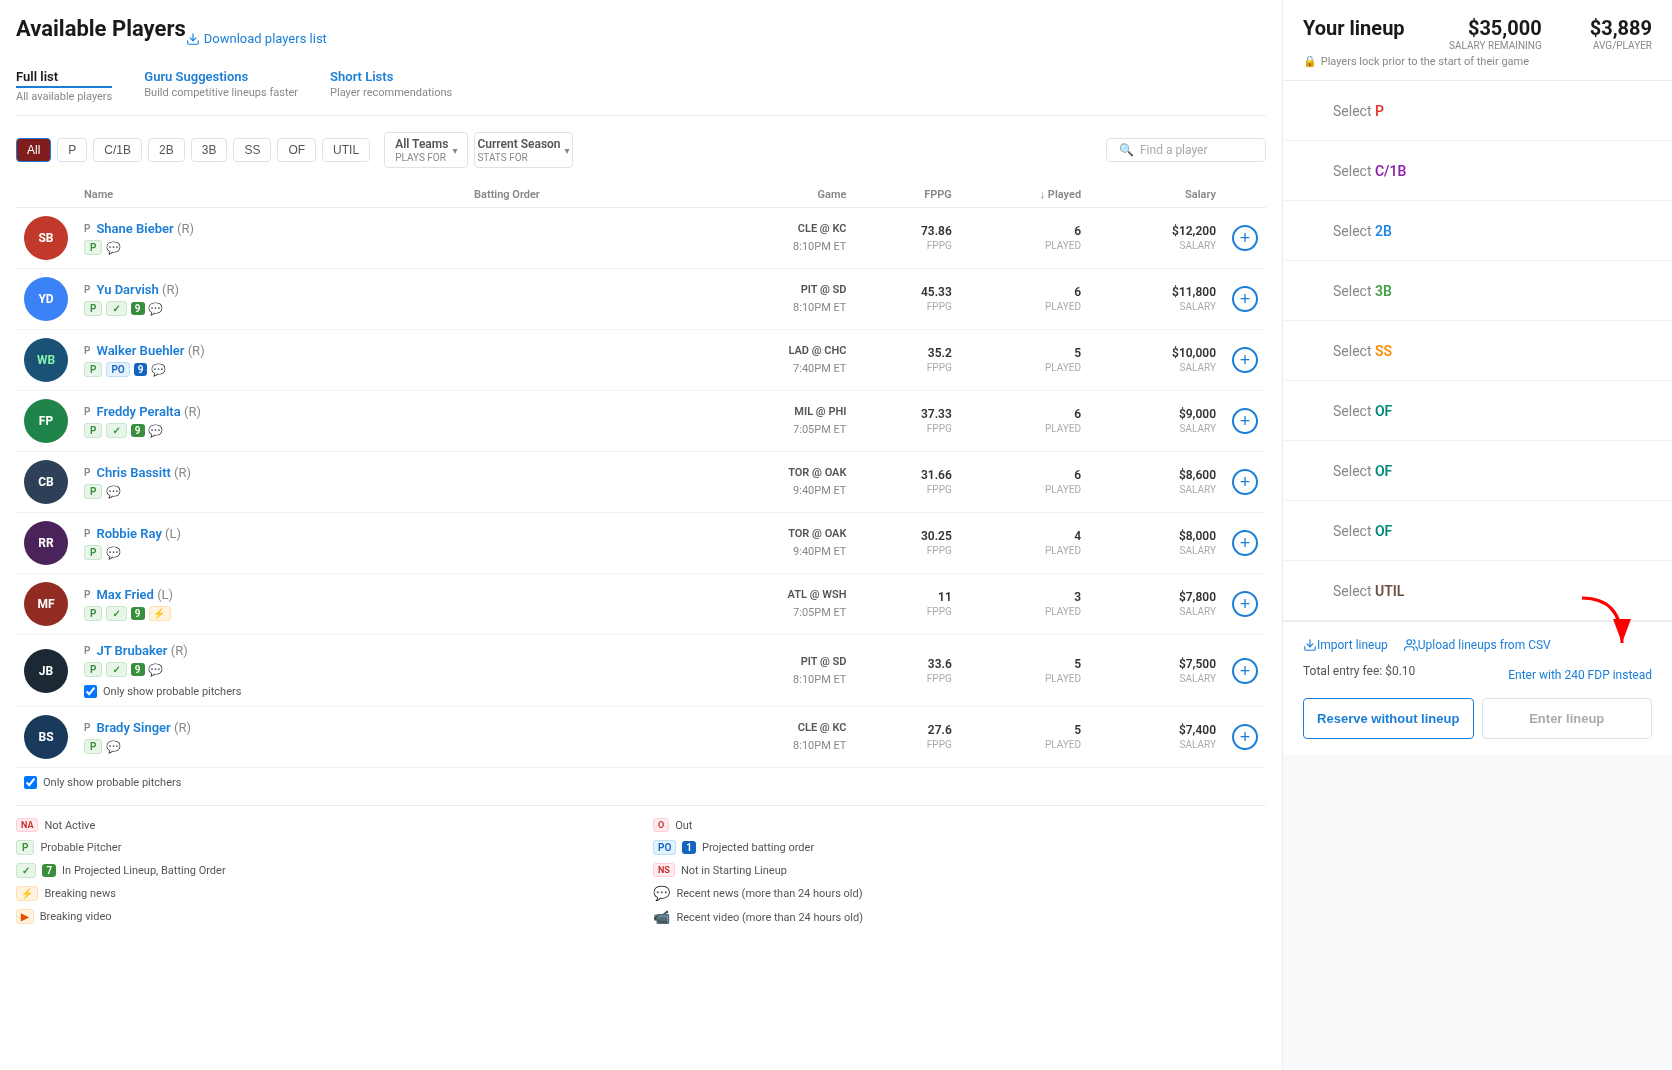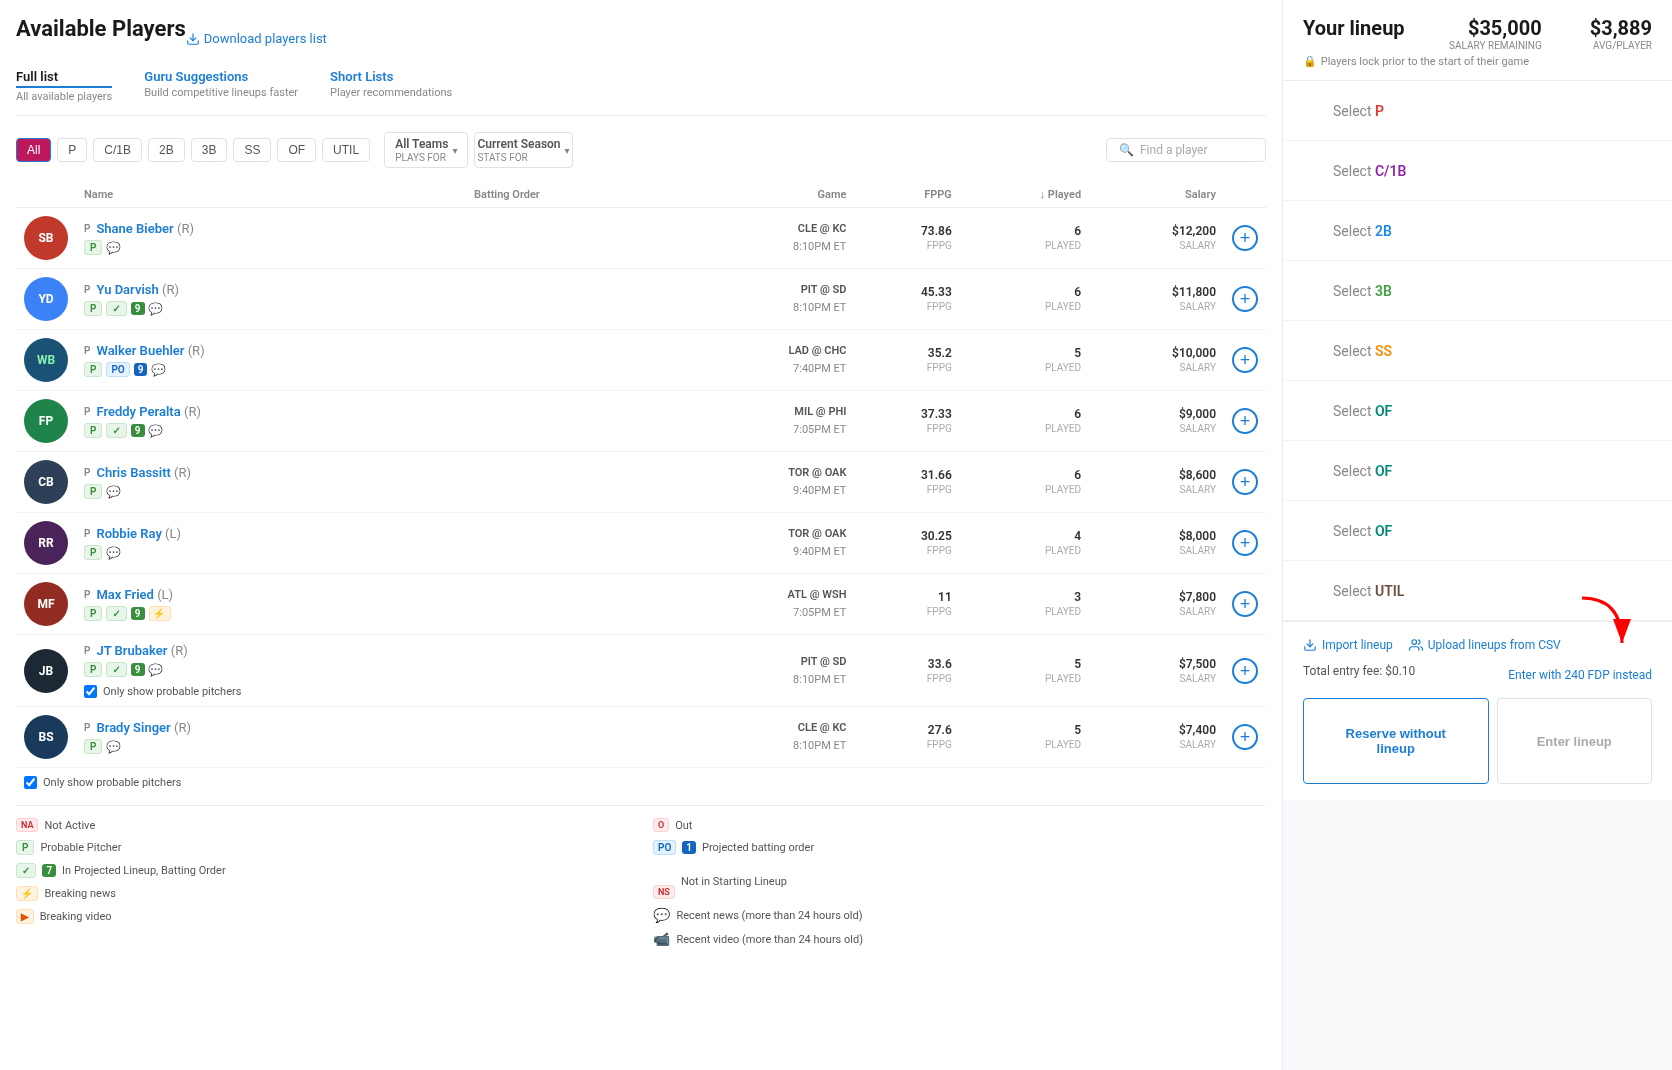--- a/index.html
+++ b/index.html
@@ -17,21 +17,21 @@
     
     .list-tabs { display: flex; gap: 32px; margin-bottom: 16px; border-bottom: 1px solid #e9ecef; padding-bottom: 12px; }
     .list-tab { cursor: pointer; }
     .list-tab .tab-name { font-weight: 600; font-size: 13px; color: #1c7ed6; }
     .list-tab .tab-name.active { color: #1a1a1a; border-bottom: 2px solid #1c7ed6; padding-bottom: 2px; }
     .list-tab .tab-sub { font-size: 11px; color: #888; margin-top: 2px; }
 
     
     .filter-row { display: flex; align-items: center; gap: 6px; margin-bottom: 14px; flex-wrap: wrap; }
     .pos-btn { border: 1px solid #dee2e6; background: #fff; border-radius: 4px; padding: 4px 10px; font-size: 12px; cursor: pointer; color: #555; font-weight: 500; }
-    .pos-btn.active { background: #be185d; color: #fff; border-color: #1c7ed6; }
+    .pos-btn.active { background: #7f1d1d; color: #fff; border-color: #1c7ed6; }
     .team-filter { display: flex; align-items: center; gap: 4px; border: 1px solid #dee2e6; border-radius: 4px; padding: 4px 10px; font-size: 12px; color: #555; cursor: pointer; margin-left: 8px; }
     .season-filter { display: flex; align-items: center; gap: 4px; border: 1px solid #dee2e6; border-radius: 4px; padding: 4px 2px; font-size: 12px; color: #555; cursor: pointer; }
     .search-box { display: flex; align-items: center; gap: 6px; border: 1px solid #dee2e6; border-radius: 4px; padding: 4px 12px; font-size: 12px; color: #aaa; margin-left: auto; width: 160px; }
 
     
     .players-table { width: 100%; border-collapse: collapse; }
     .players-table th { font-size: 11px; color: #888; font-weight: 600; padding: 6px 8px; text-align: left; border-bottom: 1px solid #e9ecef; }
     .players-table th.right { text-align: right; }
     .players-table td { padding: 8px; border-bottom: 1px solid #f0f2f5; vertical-align: middle; }
 
@@ -94,25 +94,25 @@
     .slot-2b { color: #1e88e5; }
     .slot-3b { color: #43a047; }
     .slot-ss { color: #fb8c00; }
     .slot-of { color: #00897b; }
     .slot-util { color: #6d4c41; }
 
     .lineup-footer { padding: 16px 20px; background: #fff; border-top: 1px solid #e9ecef; }
     .entry-fee { font-size: 12px; color: #555; margin-bottom: 8px; }
     .fdp-link { color: #1c7ed6; cursor: pointer; font-size: 12px; text-decoration: none; float: right; }
     .action-btns { display: flex; gap: 8px; margin-top: 12px; }
-    .btn-reserve { flex: 1; padding: 27px; border: 1px solid #1c7ed6; background: #fff; color: #1c7ed6; border-radius: 4px; font-size: 13px; font-weight: 600; cursor: pointer; }
+    .btn-reserve { flex: 1; padding: 12px; border: 1px solid #1c7ed6; background: #fff; color: #1c7ed6; border-radius: 4px; font-size: 13px; font-weight: 600; cursor: pointer; }
     .btn-enter { flex: 1; padding: 12px; border: 1px solid #dee2e6; background: #fff; color: #aaa; border-radius: 4px; font-size: 13px; font-weight: 600; cursor: not-allowed; }
 
     .import-row { display: flex; gap: 16px; margin-bottom: 12px; }
-    .import-link { display: flex; align-items: center; gap: 5px; color: #1c7ed6; font-size: 12px; cursor: pointer; text-decoration: none; }
+    .import-link { display: flex; align-items: center; color: #1c7ed6; font-size: 12px; cursor: pointer; text-decoration: none; }
 
     
     .csv-arrow { position: relative; }
 
     .header-row { display: flex; align-items: center; margin-bottom: 12px; }
 
     .filter-label { font-size: 10px; color: #888; margin-top: 1px; }
   </style>
 </head>
 <body>
@@ -612,21 +612,21 @@
         <div class="legend-item">
           <span class="badge" style="background:#ffebee;color:#c62828;border:1px solid #ffcdd2;font-size:9px;padding:1px 4px;">O</span>
           <span>Out</span>
         </div>
         <div class="legend-item">
           <span class="badge badge-po">PO</span>
           <span class="badge badge-num" style="background:#1565c0;">1</span>
           <span>Projected batting order</span>
         </div>
         <div class="legend-item">
-          <span class="badge" style="background:#ffebee;color:#c62828;border:1px solid #ffcdd2;font-size:9px;padding:1px 4px;margin-top:22px;">NS</span>
+          <span class="badge" style="background:#ffebee;color:#c62828;border:1px solid #ffcdd2;font-size:9px;padding:1px 4px;">NS</span>
           <span>Not in Starting Lineup</span>
         </div>
         <div class="legend-item">
           <span style="font-size:14px;color:#aaa;">💬</span>
           <span>Recent news (more than 24 hours old)</span>
         </div>
         <div class="legend-item">
           <span style="font-size:14px;color:#aaa;">📹</span>
           <span>Recent video (more than 24 hours old)</span>
         </div>

